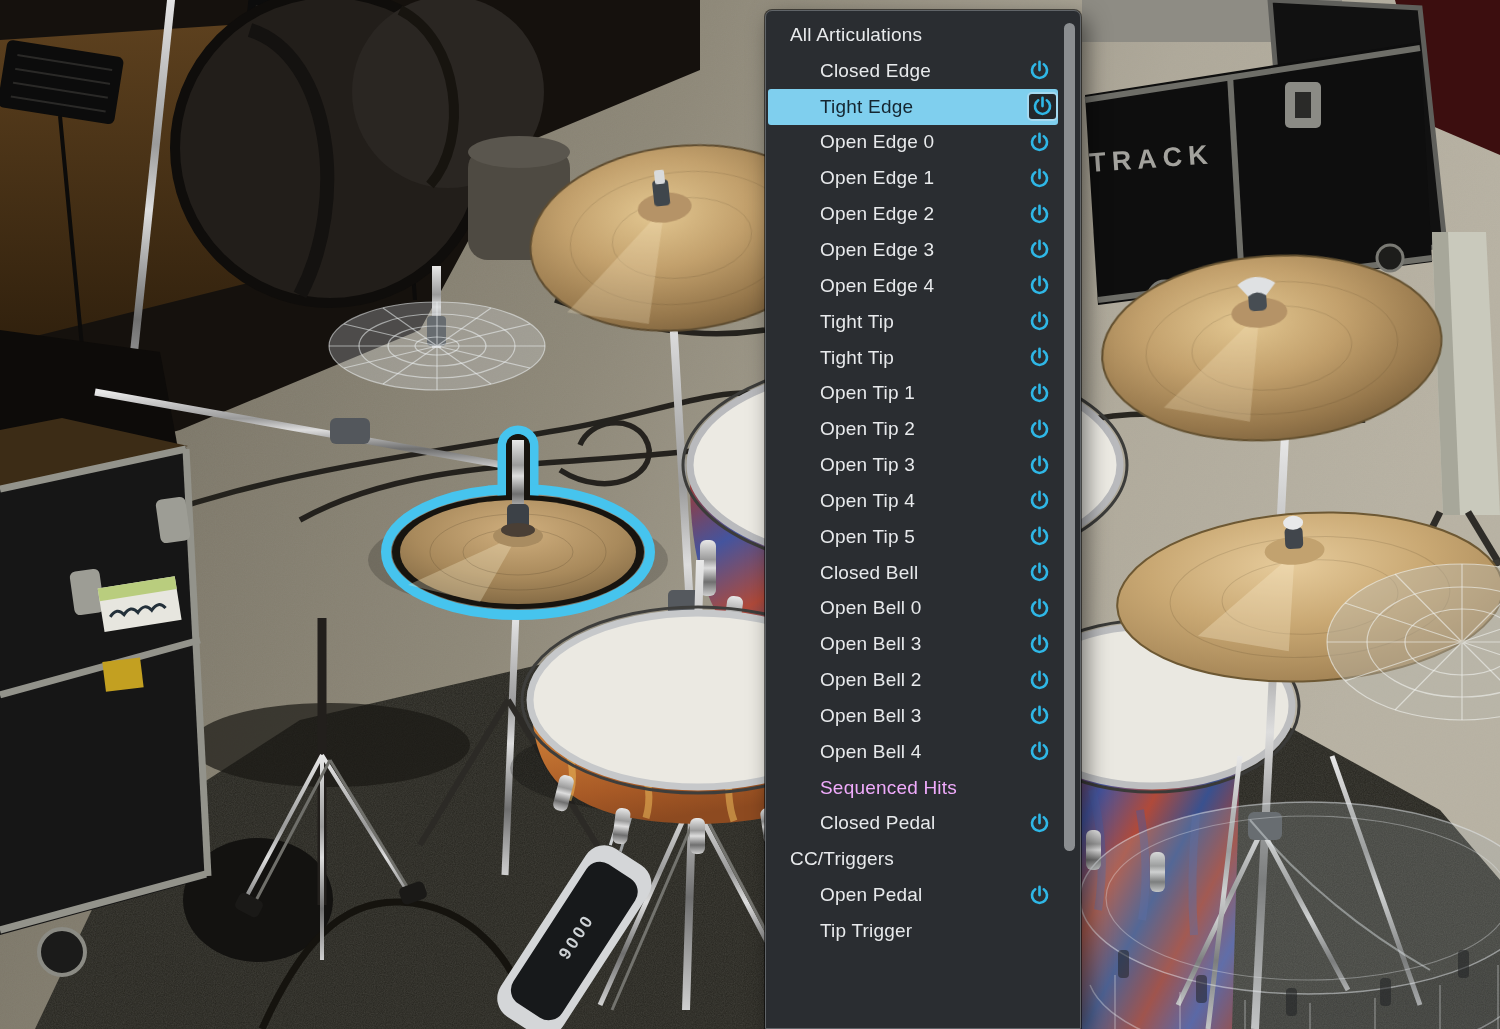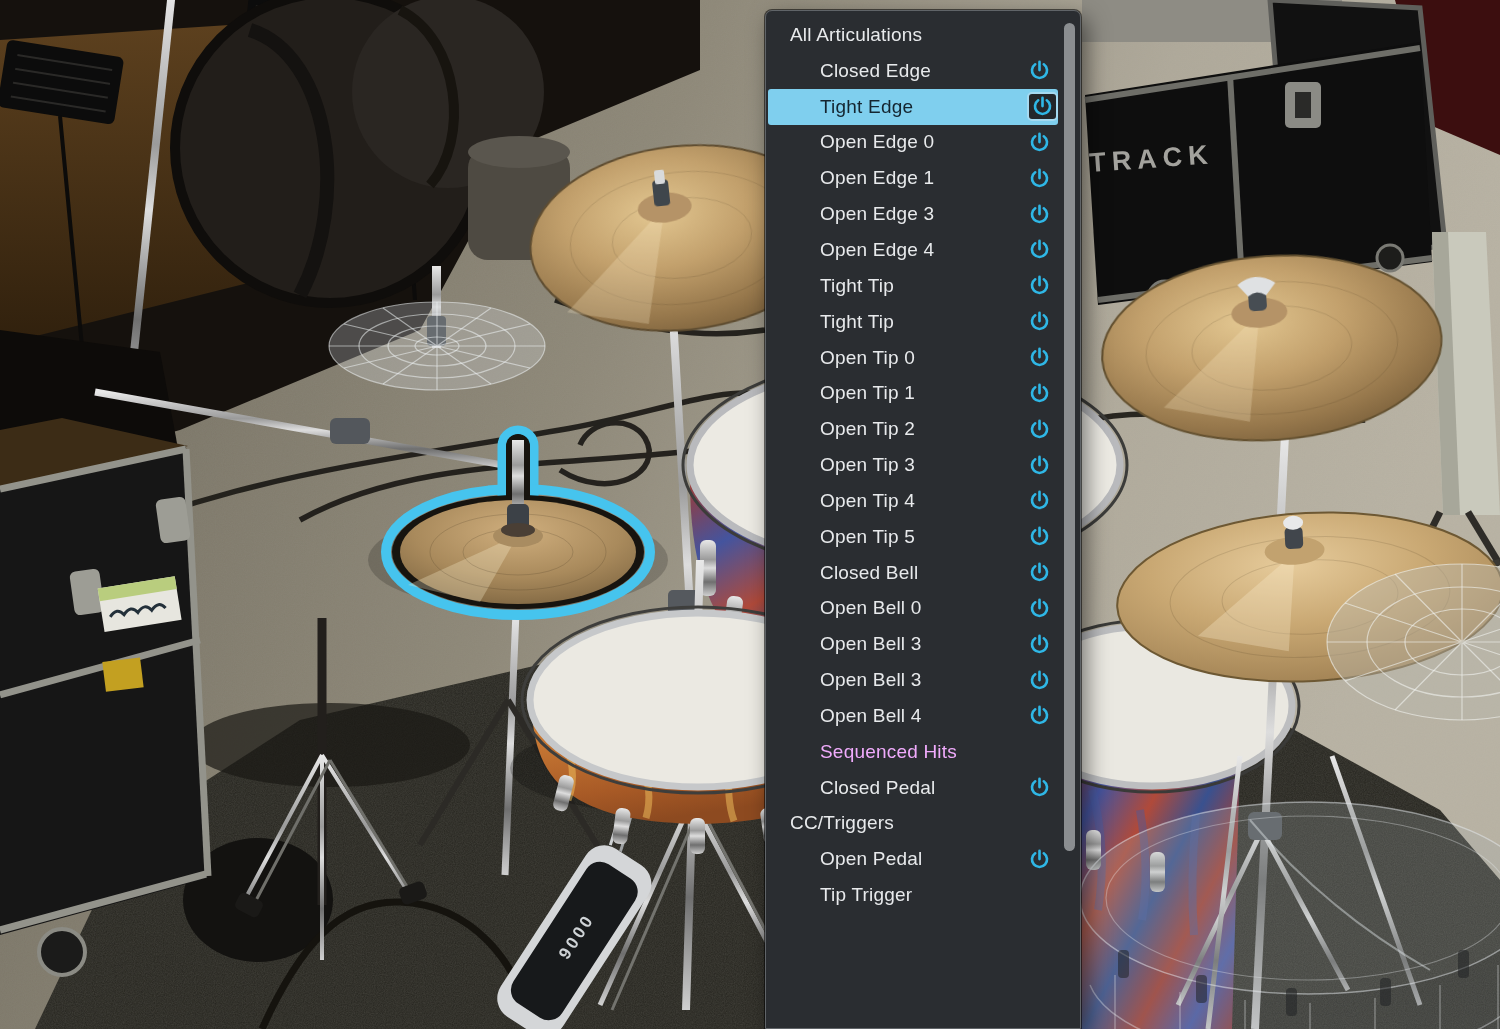--- a/index.html
+++ b/index.html
@@ -383,20 +383,29 @@
         <div class="menu-row">
           <span class="menu-label">Open Edge 1</span>
           <span class="power-btn">
             <svg viewBox="0 0 24 24" width="21" height="21">
               <path d="M12 2.2v9.3" fill="none" stroke="currentColor" stroke-width="3" stroke-linecap="round"></path>
               <path d="M7.1 4.9a8.6 8.6 0 1 0 9.8 0" fill="none" stroke="currentColor" stroke-width="3" stroke-linecap="round"></path>
             </svg>
           </span>
         </div>
         <div class="menu-row">
+          <span class="menu-label">Open Edge 2</span>
+          <span class="power-btn">
+            <svg viewBox="0 0 24 24" width="21" height="21">
+              <path d="M12 2.2v9.3" fill="none" stroke="currentColor" stroke-width="3" stroke-linecap="round"></path>
+              <path d="M7.1 4.9a8.6 8.6 0 1 0 9.8 0" fill="none" stroke="currentColor" stroke-width="3" stroke-linecap="round"></path>
+            </svg>
+          </span>
+        </div>
+        <div class="menu-row">
           <span class="menu-label">Open Edge 3</span>
           <span class="power-btn">
             <svg viewBox="0 0 24 24" width="21" height="21">
               <path d="M12 2.2v9.3" fill="none" stroke="currentColor" stroke-width="3" stroke-linecap="round"></path>
               <path d="M7.1 4.9a8.6 8.6 0 1 0 9.8 0" fill="none" stroke="currentColor" stroke-width="3" stroke-linecap="round"></path>
             </svg>
           </span>
         </div>
         <div class="menu-row">
           <span class="menu-label">Open Edge 4</span>
@@ -419,29 +428,20 @@
         <div class="menu-row">
           <span class="menu-label">Tight Tip</span>
           <span class="power-btn">
             <svg viewBox="0 0 24 24" width="21" height="21">
               <path d="M12 2.2v9.3" fill="none" stroke="currentColor" stroke-width="3" stroke-linecap="round"></path>
               <path d="M7.1 4.9a8.6 8.6 0 1 0 9.8 0" fill="none" stroke="currentColor" stroke-width="3" stroke-linecap="round"></path>
             </svg>
           </span>
         </div>
         <div class="menu-row">
-          <span class="menu-label">Open Tip 0</span>
-          <span class="power-btn">
-            <svg viewBox="0 0 24 24" width="21" height="21">
-              <path d="M12 2.2v9.3" fill="none" stroke="currentColor" stroke-width="3" stroke-linecap="round"></path>
-              <path d="M7.1 4.9a8.6 8.6 0 1 0 9.8 0" fill="none" stroke="currentColor" stroke-width="3" stroke-linecap="round"></path>
-            </svg>
-          </span>
-        </div>
-        <div class="menu-row">
           <span class="menu-label">Open Tip 1</span>
           <span class="power-btn">
             <svg viewBox="0 0 24 24" width="21" height="21">
               <path d="M12 2.2v9.3" fill="none" stroke="currentColor" stroke-width="3" stroke-linecap="round"></path>
               <path d="M7.1 4.9a8.6 8.6 0 1 0 9.8 0" fill="none" stroke="currentColor" stroke-width="3" stroke-linecap="round"></path>
             </svg>
           </span>
         </div>
         <div class="menu-row">
           <span class="menu-label">Open Tip 2</span>
@@ -492,20 +492,29 @@
           <span class="menu-label">Open Bell 0</span>
           <span class="power-btn">
             <svg viewBox="0 0 24 24" width="21" height="21">
               <path d="M12 2.2v9.3" fill="none" stroke="currentColor" stroke-width="3" stroke-linecap="round"></path>
               <path d="M7.1 4.9a8.6 8.6 0 1 0 9.8 0" fill="none" stroke="currentColor" stroke-width="3" stroke-linecap="round"></path>
             </svg>
           </span>
         </div>
         <div class="menu-row">
           <span class="menu-label">Open Bell 3</span>
+          <span class="power-btn">
+            <svg viewBox="0 0 24 24" width="21" height="21">
+              <path d="M12 2.2v9.3" fill="none" stroke="currentColor" stroke-width="3" stroke-linecap="round"></path>
+              <path d="M7.1 4.9a8.6 8.6 0 1 0 9.8 0" fill="none" stroke="currentColor" stroke-width="3" stroke-linecap="round"></path>
+            </svg>
+          </span>
+        </div>
+        <div class="menu-row">
+          <span class="menu-label">Open Bell 2</span>
           <span class="power-btn">
             <svg viewBox="0 0 24 24" width="21" height="21">
               <path d="M12 2.2v9.3" fill="none" stroke="currentColor" stroke-width="3" stroke-linecap="round"></path>
               <path d="M7.1 4.9a8.6 8.6 0 1 0 9.8 0" fill="none" stroke="currentColor" stroke-width="3" stroke-linecap="round"></path>
             </svg>
           </span>
         </div>
         <div class="menu-row">
           <span class="menu-label">Open Bell 3</span>
           <span class="power-btn">

